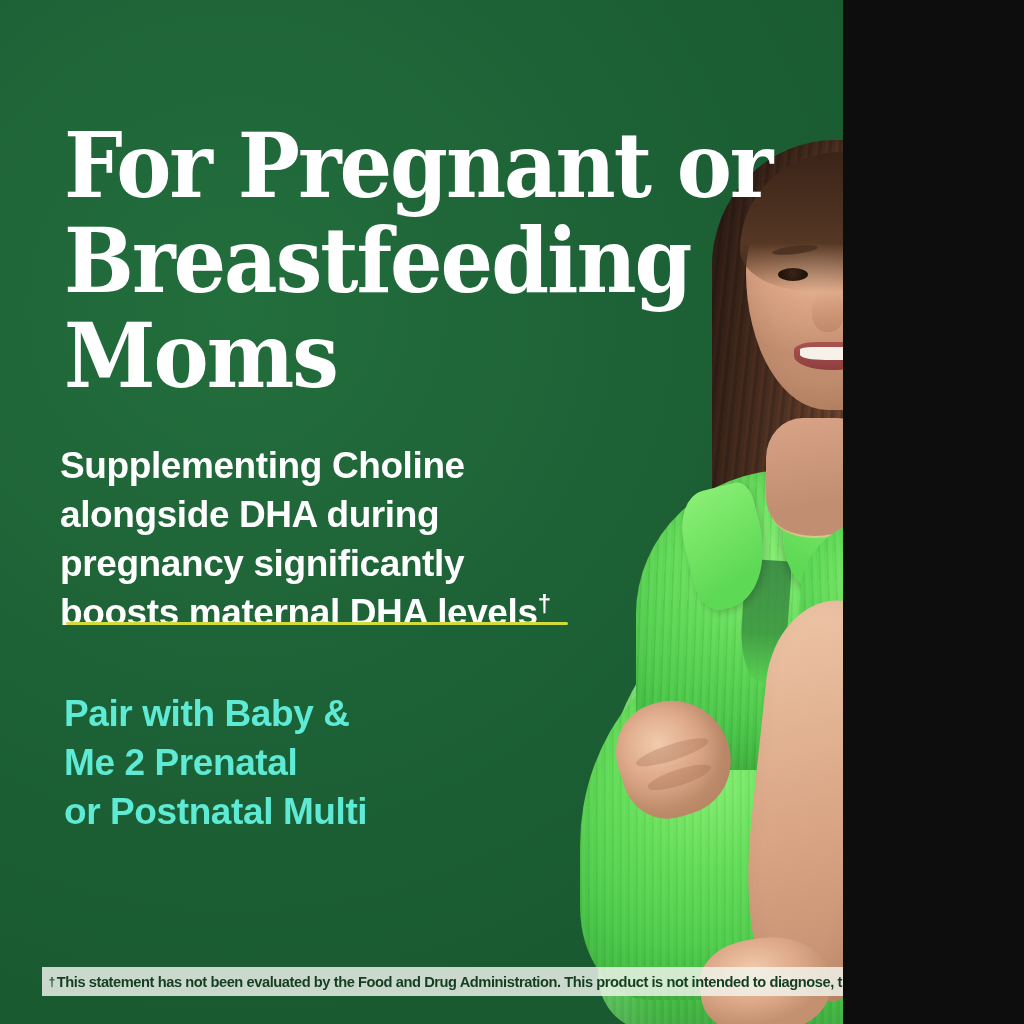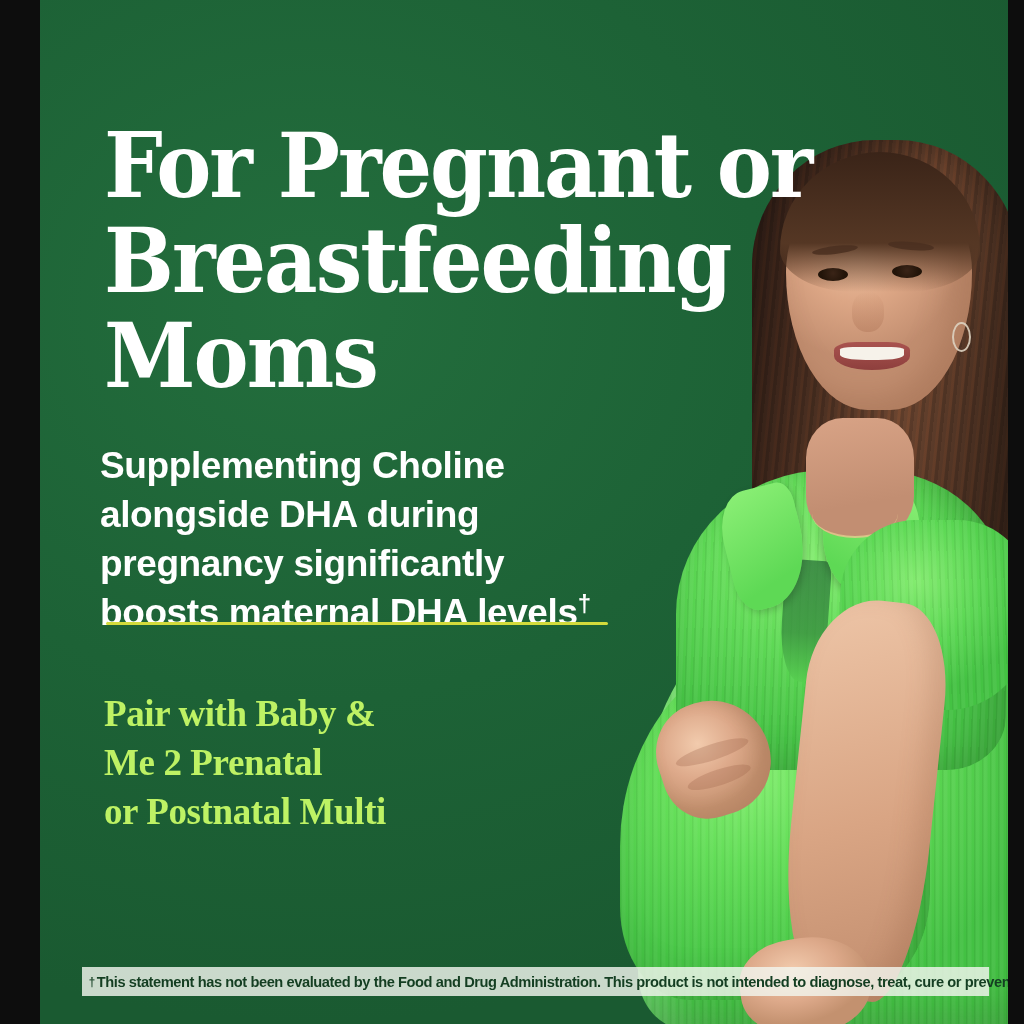--- a/index.html
+++ b/index.html
@@ -2,26 +2,25 @@
 <html><head>
 <meta charset="utf-8">
 <style>
   html, body {
     margin: 0;
     padding: 0;
     background: #0d0d0d;
   }
   #canvas {
     position: relative;
-    width: 968px;
+    width: 843px;
     height: 1024px;
     overflow: hidden;
     background: #1d6236;
     font-family: "Liberation Sans", sans-serif;
-    margin-left: 40px;
     -webkit-font-smoothing: antialiased;
   }
 
   
   .bg-green {
     position: absolute;
     inset: 0;
     background:
       radial-gradient(ellipse 85% 70% at 28% 30%, #236e3d 0%, #1d6236 55%, #1a5a31 100%);
   }
@@ -339,22 +338,22 @@
     height: 3px;
     background: #d3db3c;
     border-radius: 2px;
   }
 
   .pair-text {
     position: absolute;
     left: 64px;
     top: 652px;
     width: 520px;
-    color: #bef264;
-    font-family: Liberation Serif, serif;
+    color: #5eead4;
+    font-family: Liberation Sans, sans-serif;
     font-weight: 700;
     font-size: 37px;
     line-height: 49px;
     letter-spacing: -0.4px;
     white-space: pre-line;
   }
 
   
   .disclaimer {
     position: absolute;

